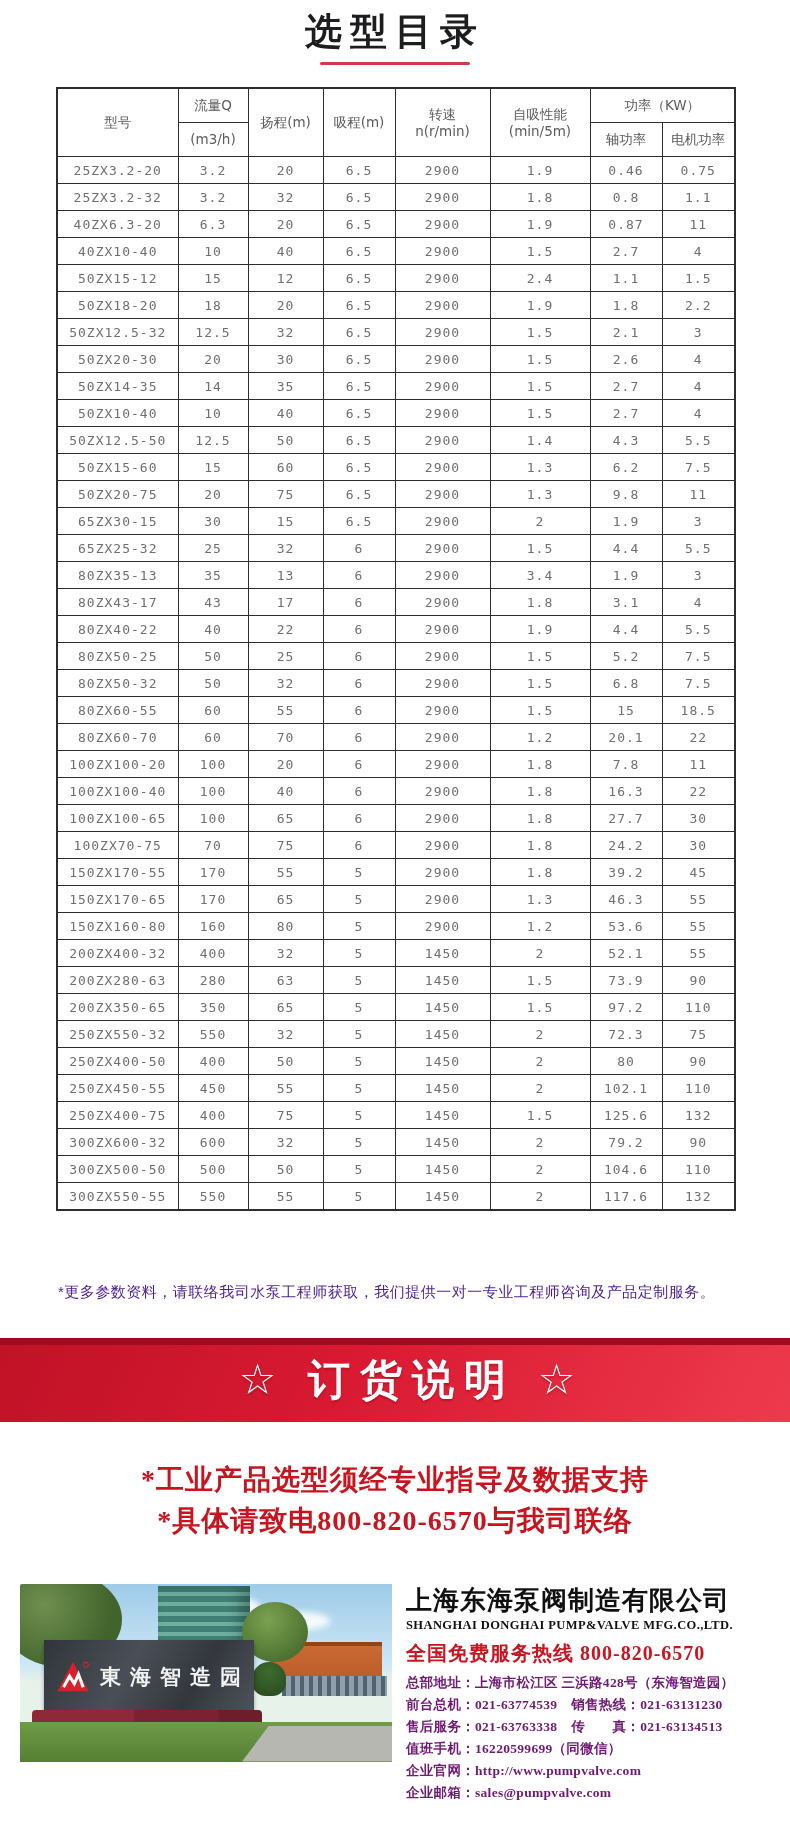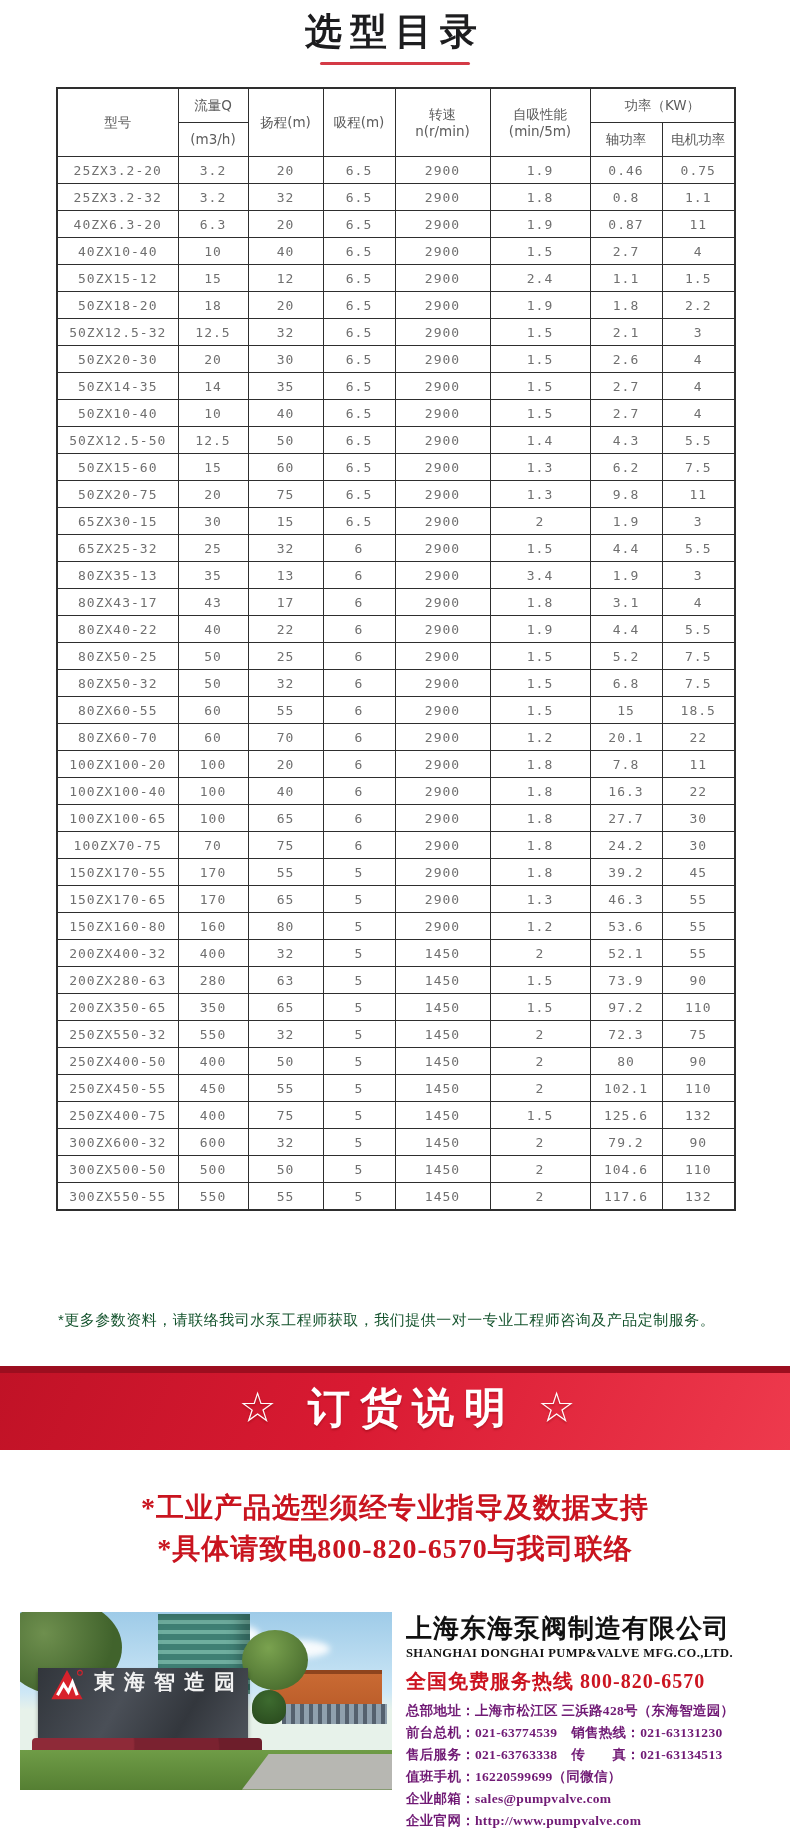--- a/index.html
+++ b/index.html
@@ -37,21 +37,21 @@
   }
   td.model-cell{letter-spacing:0.5px;}
   .th-stack{line-height:1.25;}
   .flow-cell{padding:0;}
   .flow-top,.flow-bottom{
     height:33px;line-height:33px;display:block;
   }
   .flow-top{border-bottom:1px solid #2e2e2e;}
   
   .note{
-    margin:100px 0 0 58px;font-size:15px;color:#14532d;letter-spacing:0.5px;
+    margin:72px 0 0 58px;font-size:15px;color:#4c1d95;letter-spacing:0.5px;
   }
   
   .order-banner{
     margin-top:36px;height:84px;width:100%;
     background:linear-gradient(115deg,#c01226 0%,#d91a32 45%,#ee3a4d 100%);
     position:relative;display:flex;align-items:center;justify-content:center;
   }
   .order-banner::before{
     content:"";position:absolute;top:0;left:0;right:0;height:7px;background:#9c0e1f;
   }
@@ -99,23 +99,23 @@
   }
   .tree-right{
     position:absolute;left:222px;top:18px;width:66px;height:60px;border-radius:50%;
     background:radial-gradient(circle at 40% 30%,#7aa24f,#4c7030 75%);
   }
   .palm{
     position:absolute;left:232px;top:78px;width:34px;height:34px;border-radius:50% 50% 40% 40%;
     background:radial-gradient(circle at 50% 30%,#3d6b2f,#2c4f20 80%);
   }
   .sign{
-    position:absolute;left:18px;top:56px;width:210px;height:74px;
+    position:absolute;left:24px;top:56px;width:210px;height:74px;
     background:linear-gradient(120deg,#31353b 0%,#4a4f57 40%,#33373d 70%,#4e535b 100%);
-    display:flex;box-shadow:0 3px 4px rgba(0,0,0,.35);
+    display:flex;align-items:center;box-shadow:0 3px 4px rgba(0,0,0,.35);
   }
   .sign-text{
     color:#f2f2f2;font-size:21px;letter-spacing:9px;font-weight:bold;
     margin-left:10px;white-space:nowrap;
     font-family:"Liberation Serif","DejaVu Serif",serif;
   }
   .sign-logo{width:34px;height:34px;margin-left:12px;flex:0 0 auto;}
   .hedge{
     position:absolute;left:12px;top:126px;width:230px;height:17px;border-radius:4px;
     background:radial-gradient(circle at 20% 40%,#8e2a38 0 30%,transparent 31%) ,
@@ -630,17 +630,17 @@
 
   <div class="company-info">
     <div class="company-name">上海东海泵阀制造有限公司</div>
     <div class="company-name-en">SHANGHAI DONGHAI PUMP&amp;VALVE MFG.CO.,LTD.</div>
     <div class="company-hotline">全国免费服务热线 800-820-6570</div>
     <div class="company-lines">
       <div class="company-line">总部地址：上海市松江区 三浜路428号（东海智造园）</div>
       <div class="company-line">前台总机：021-63774539　销售热线：021-63131230</div>
       <div class="company-line">售后服务：021-63763338　传　　真：021-63134513</div>
       <div class="company-line">值班手机：16220599699（同微信）</div>
+      <div class="company-line">企业官网：http://www.pumpvalve.com</div>
       <div class="company-line">企业邮箱：sales@pumpvalve.com</div>
-      <div class="company-line">企业官网：http://www.pumpvalve.com</div>
     </div>
   </div>
 </div>
 
 </body></html>

